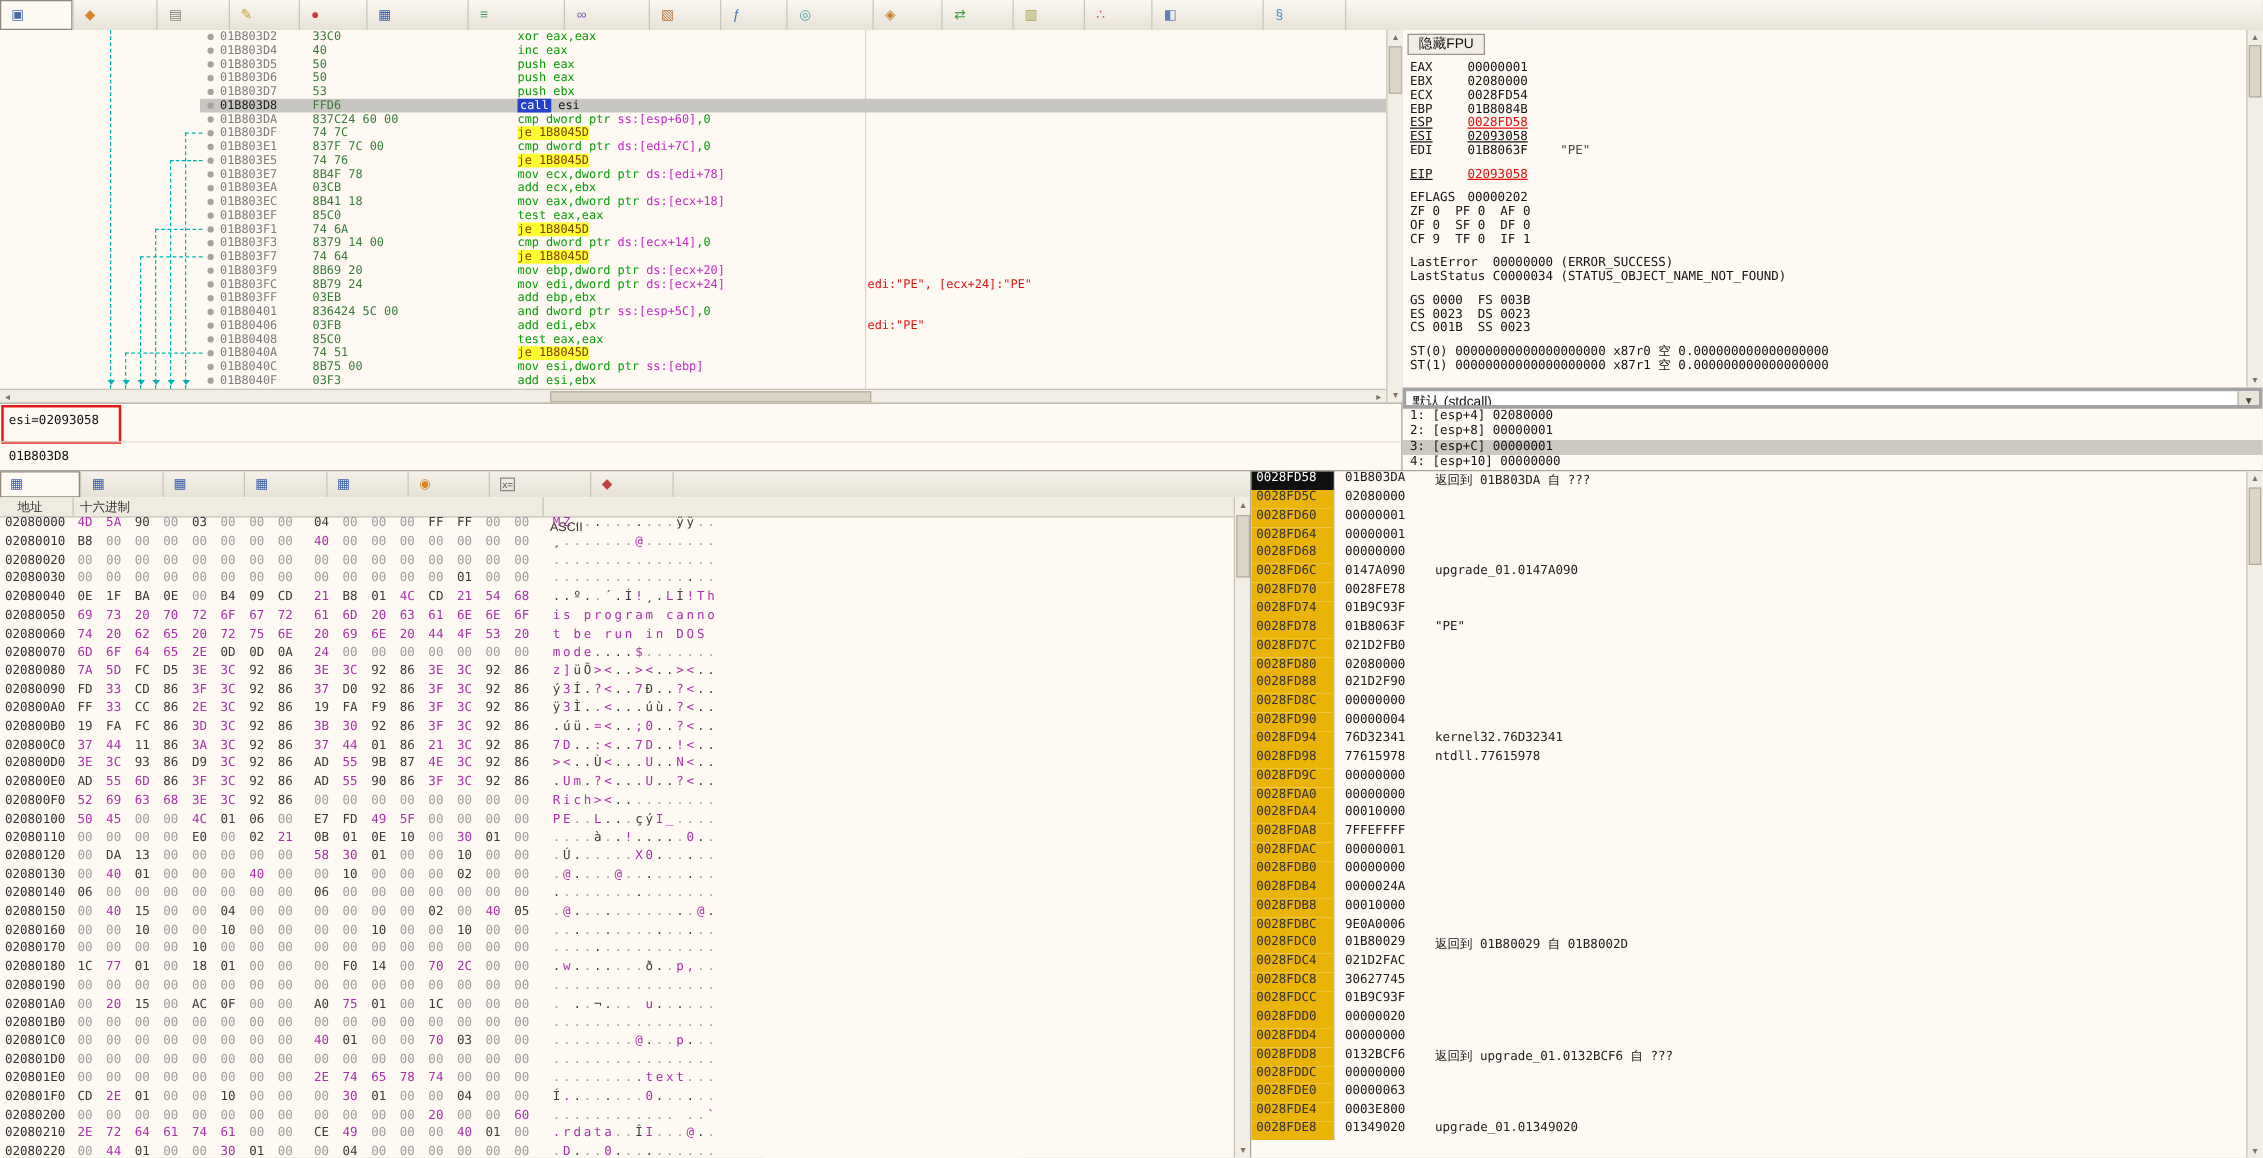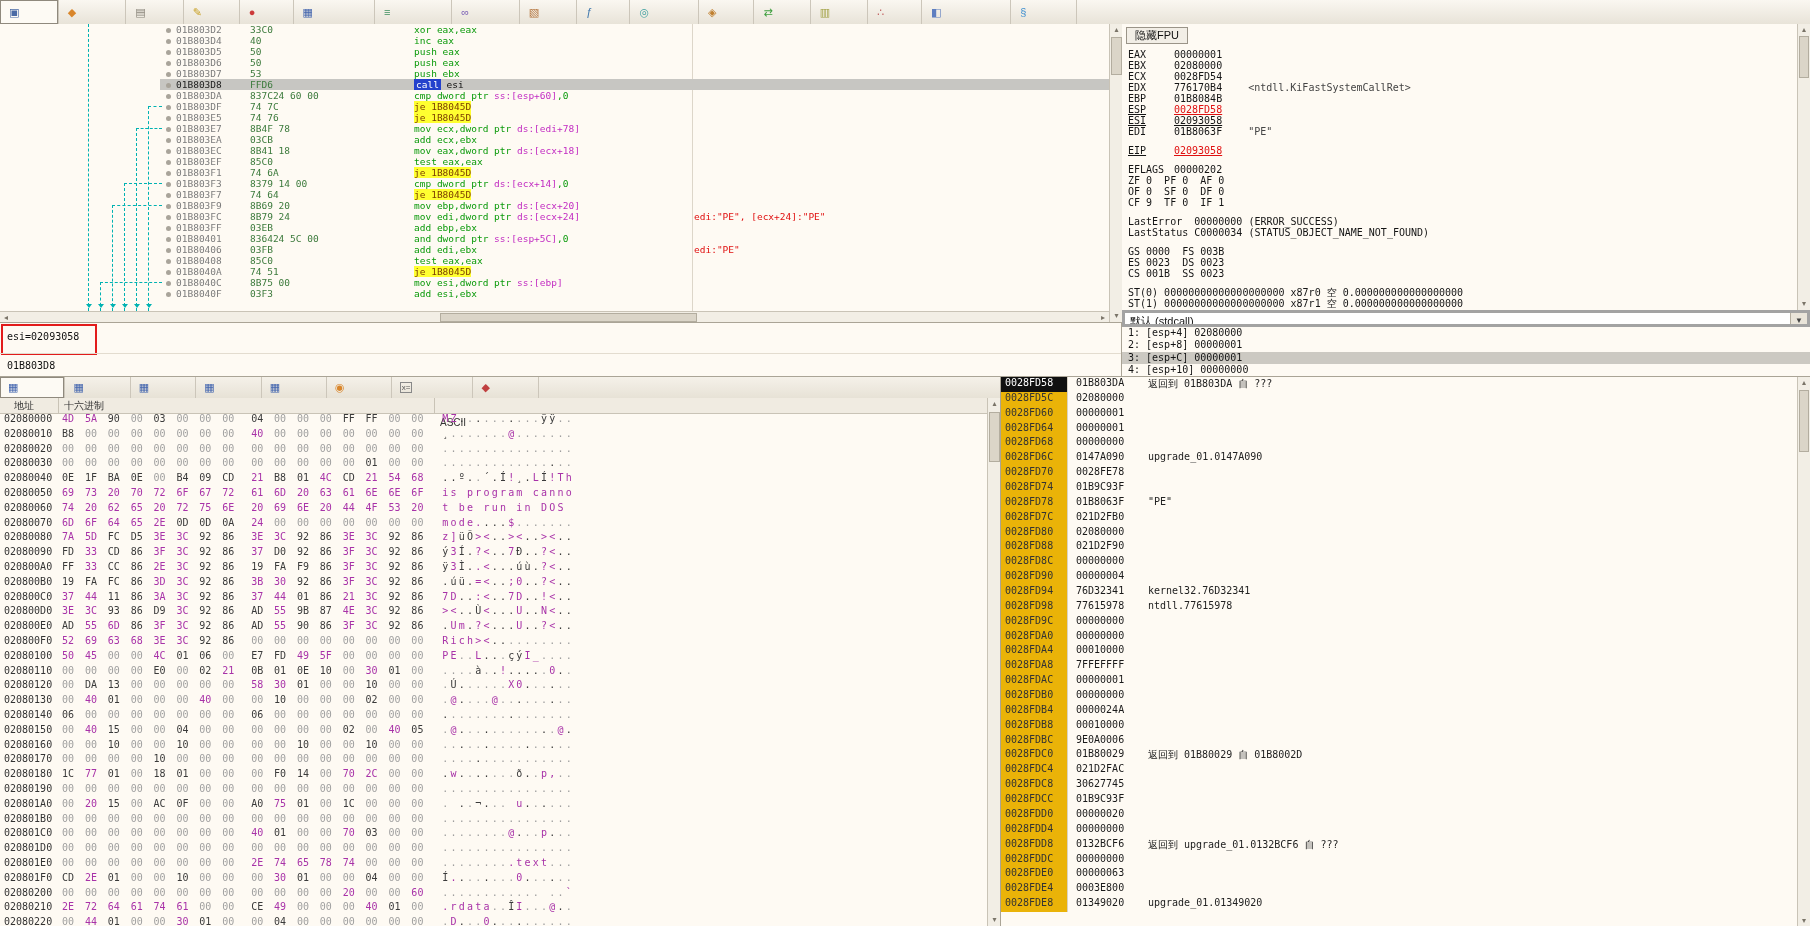--- a/index.html
+++ b/index.html
@@ -224,20 +224,21 @@
     <div class="colline"></div>
     <div id="disasm-rows">
         <div class="drow"><span class="ddot"><i class="dotc"></i></span><span class="daddr">01B803D2</span><span class="dbytes">33C0</span><span class="dins"><span class="seg-i">xor eax,eax</span></span></div>
         <div class="drow"><span class="ddot"><i class="dotc"></i></span><span class="daddr">01B803D4</span><span class="dbytes">40</span><span class="dins"><span class="seg-i">inc eax</span></span></div>
         <div class="drow"><span class="ddot"><i class="dotc"></i></span><span class="daddr">01B803D5</span><span class="dbytes">50</span><span class="dins"><span class="seg-i">push eax</span></span></div>
         <div class="drow"><span class="ddot"><i class="dotc"></i></span><span class="daddr">01B803D6</span><span class="dbytes">50</span><span class="dins"><span class="seg-i">push eax</span></span></div>
         <div class="drow"><span class="ddot"><i class="dotc"></i></span><span class="daddr">01B803D7</span><span class="dbytes">53</span><span class="dins"><span class="seg-i">push ebx</span></span></div>
         <div class="drow sel"><span class="ddot"><i class="dotc"></i></span><span class="daddr">01B803D8</span><span class="dbytes">FFD6</span><span class="dins"><span class="seg-c">call</span><span class="seg-k"> esi</span></span></div>
         <div class="drow"><span class="ddot"><i class="dotc"></i></span><span class="daddr">01B803DA</span><span class="dbytes">837C24 60 00</span><span class="dins"><span class="seg-i">cmp dword ptr </span><span class="seg-m">ss:[esp+60]</span><span class="seg-i">,0</span></span></div>
         <div class="drow"><span class="ddot"><i class="dotc"></i></span><span class="daddr">01B803DF</span><span class="dbytes">74 7C</span><span class="dins"><span class="seg-y">je 1B8045D</span></span></div>
+        <div class="drow"><span class="ddot"><i class="dotc"></i></span><span class="daddr">01B803E1</span><span class="dbytes">837F 7C 00</span><span class="dins"><span class="seg-i">cmp dword ptr </span><span class="seg-m">ds:[edi+7C]</span><span class="seg-i">,0</span></span></div>
         <div class="drow"><span class="ddot"><i class="dotc"></i></span><span class="daddr">01B803E5</span><span class="dbytes">74 76</span><span class="dins"><span class="seg-y">je 1B8045D</span></span></div>
         <div class="drow"><span class="ddot"><i class="dotc"></i></span><span class="daddr">01B803E7</span><span class="dbytes">8B4F 78</span><span class="dins"><span class="seg-i">mov ecx,dword ptr </span><span class="seg-m">ds:[edi+78]</span></span></div>
         <div class="drow"><span class="ddot"><i class="dotc"></i></span><span class="daddr">01B803EA</span><span class="dbytes">03CB</span><span class="dins"><span class="seg-i">add ecx,ebx</span></span></div>
         <div class="drow"><span class="ddot"><i class="dotc"></i></span><span class="daddr">01B803EC</span><span class="dbytes">8B41 18</span><span class="dins"><span class="seg-i">mov eax,dword ptr </span><span class="seg-m">ds:[ecx+18]</span></span></div>
         <div class="drow"><span class="ddot"><i class="dotc"></i></span><span class="daddr">01B803EF</span><span class="dbytes">85C0</span><span class="dins"><span class="seg-i">test eax,eax</span></span></div>
         <div class="drow"><span class="ddot"><i class="dotc"></i></span><span class="daddr">01B803F1</span><span class="dbytes">74 6A</span><span class="dins"><span class="seg-y">je 1B8045D</span></span></div>
         <div class="drow"><span class="ddot"><i class="dotc"></i></span><span class="daddr">01B803F3</span><span class="dbytes">8379 14 00</span><span class="dins"><span class="seg-i">cmp dword ptr </span><span class="seg-m">ds:[ecx+14]</span><span class="seg-i">,0</span></span></div>
         <div class="drow"><span class="ddot"><i class="dotc"></i></span><span class="daddr">01B803F7</span><span class="dbytes">74 64</span><span class="dins"><span class="seg-y">je 1B8045D</span></span></div>
         <div class="drow"><span class="ddot"><i class="dotc"></i></span><span class="daddr">01B803F9</span><span class="dbytes">8B69 20</span><span class="dins"><span class="seg-i">mov ebp,dword ptr </span><span class="seg-m">ds:[ecx+20]</span></span></div>
         <div class="drow"><span class="ddot"><i class="dotc"></i></span><span class="daddr">01B803FC</span><span class="dbytes">8B79 24</span><span class="dins"><span class="seg-i">mov edi,dword ptr </span><span class="seg-m">ds:[ecx+24]</span></span><span class="dcmt">edi:"PE", [ecx+24]:"PE"</span></div>
@@ -262,21 +263,20 @@
       <div class="sb-btn sb-bot">▾</div>
     </div>
   </div>
 
   <div id="regs">
     <button id="fpu-btn">隐藏FPU</button>
     <div id="reg-rows">
         <div class="rrow"><span class="rlab">EAX</span><span class="rval">00000001</span></div>
         <div class="rrow"><span class="rlab">EBX</span><span class="rval">02080000</span></div>
         <div class="rrow"><span class="rlab">ECX</span><span class="rval">0028FD54</span></div>
-        <div class="rrow"><span class="rlab">EDX</span><span class="rval">776170B4</span><span class="rcmt">&lt;ntdll.KiFastSystemCallRet&gt;</span></div>
         <div class="rrow"><span class="rlab">EBP</span><span class="rval">01B8084B</span></div>
         <div class="rrow"><span class="rlab ul">ESP</span><span class="rval red ul">0028FD58</span></div>
         <div class="rrow"><span class="rlab ul">ESI</span><span class="rval ul">02093058</span></div>
         <div class="rrow"><span class="rlab">EDI</span><span class="rval">01B8063F</span><span class="rcmt">"PE"</span></div>
         <div class="rgap"></div>
         <div class="rrow"><span class="rlab ul">EIP</span><span class="rval red ul">02093058</span></div>
         <div class="rgap"></div>
         <div class="rrow"><span class="rlab">EFLAGS</span><span class="rval">00000202</span></div>
         <div class="rrow">ZF 0  PF 0  AF 0</div>
         <div class="rrow">OF 0  SF 0  DF 0</div>

